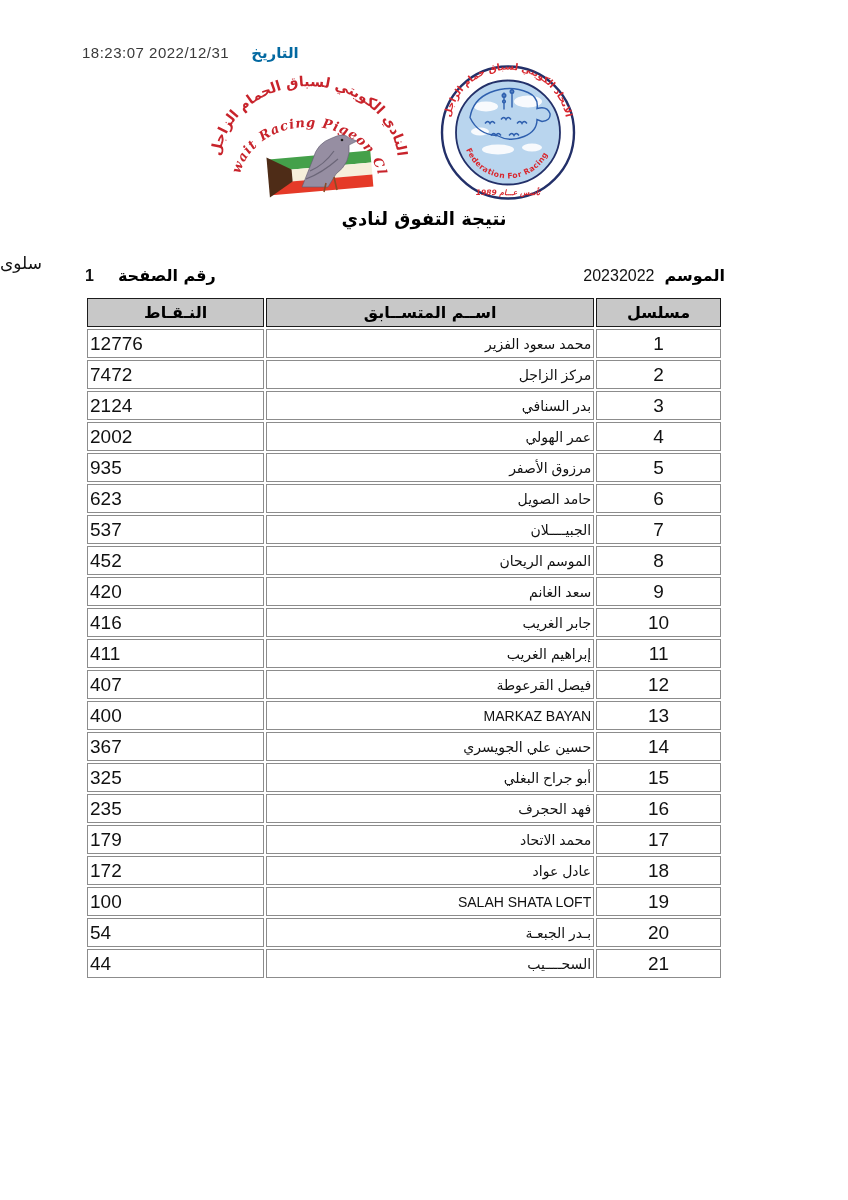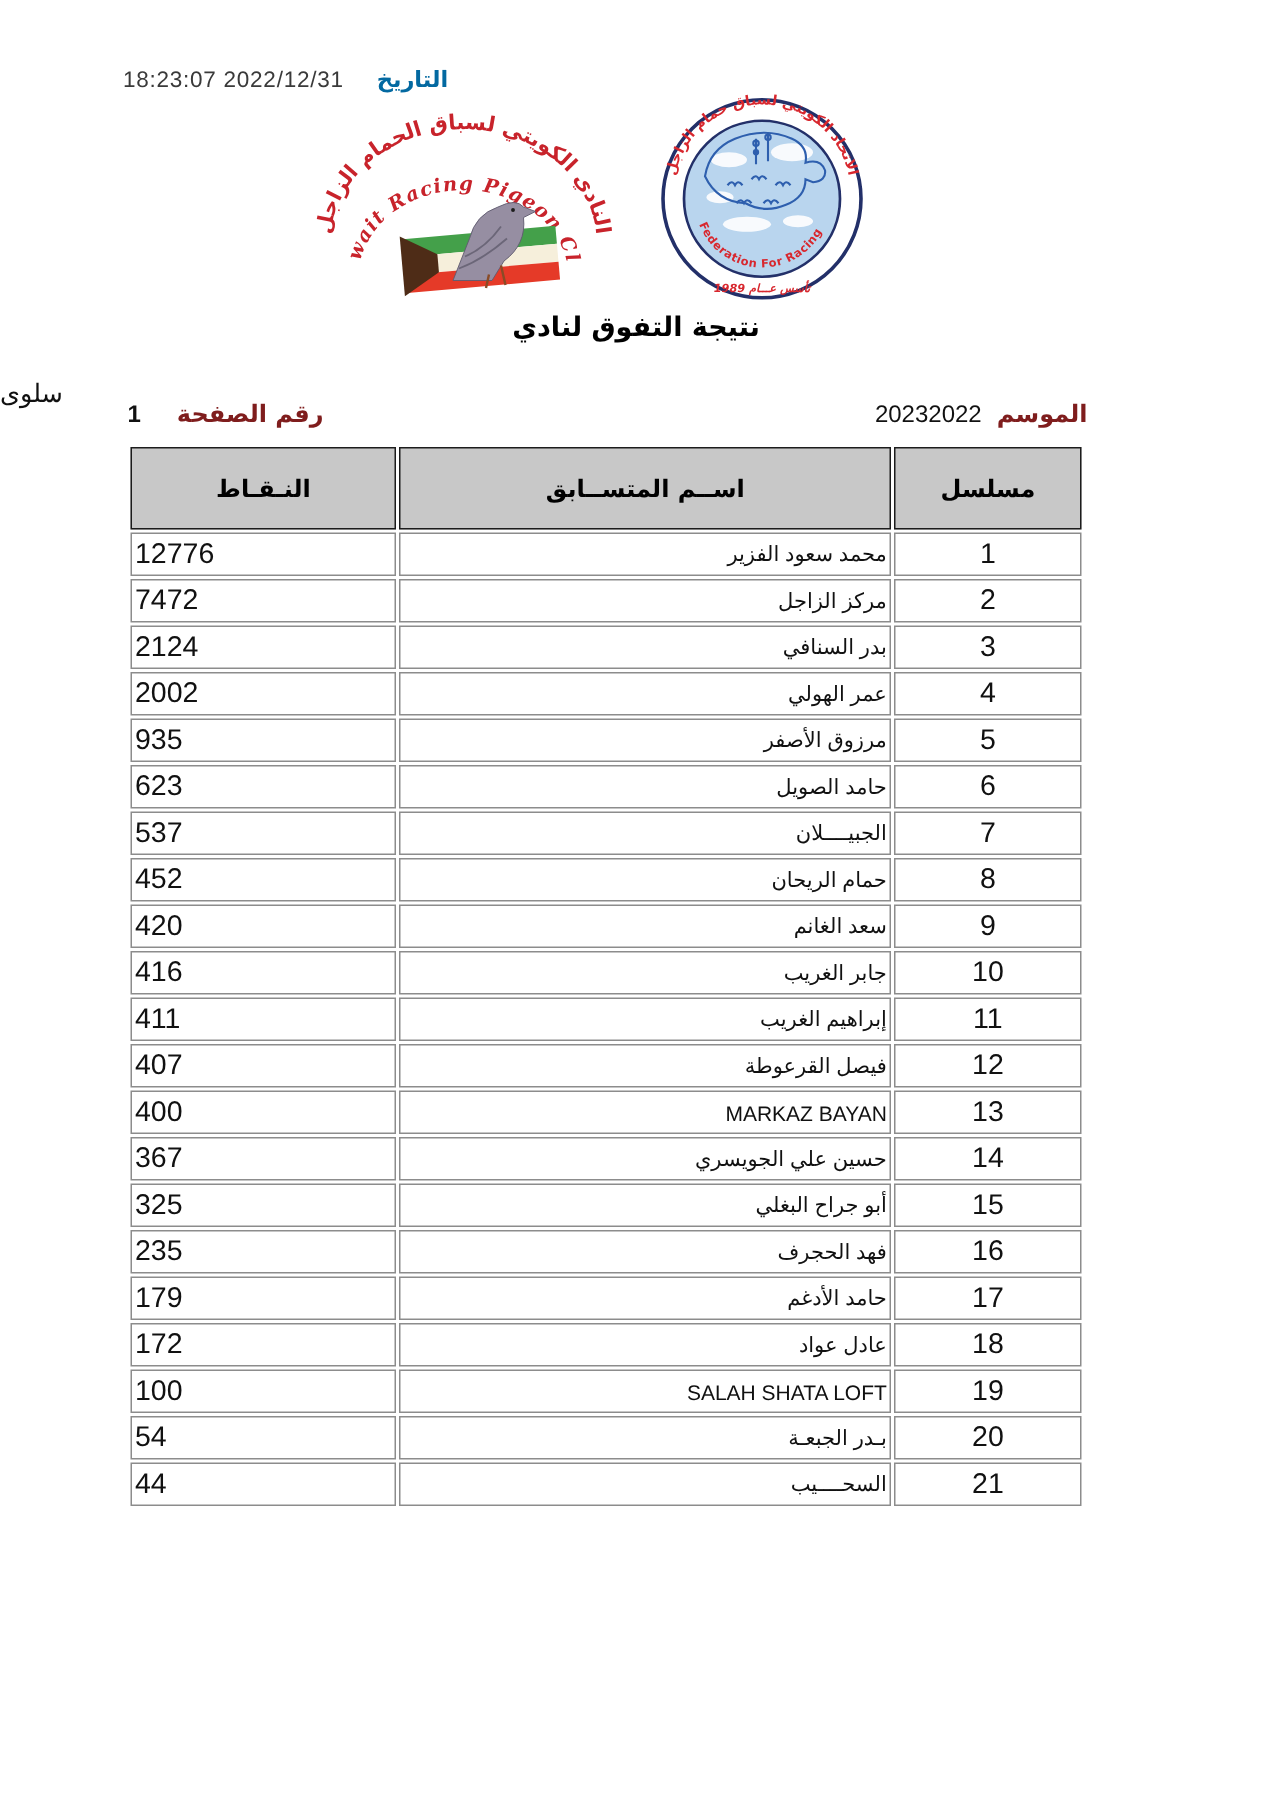--- a/index.html
+++ b/index.html
@@ -42,37 +42,37 @@
   }
 
   
   .meta-row {
     position: absolute; top: 266px; left: 85px; width: 640px;
     display: flex; direction: rtl; justify-content: space-between;
     font-size: 16px; align-items: baseline;
   }
   .meta-row .group { display: flex; direction: rtl; align-items: baseline; gap: 10px; }
   .meta-row .group.pageno { gap: 24px; }
-  .meta-row .lbl { font-weight: bold; color: #7f1d1d; }
+  .meta-row .lbl { font-weight: bold; color: #000000; }
   .meta-row .val { font-family: "Liberation Sans", "DejaVu Sans", sans-serif; color: #111; }
   .meta-row .val.bold { font-weight: bold; }
 
   
   table.results {
     position: absolute; top: 296px; left: 85px;
     width: 638px; table-layout: fixed;
     border-collapse: separate; border-spacing: 2px;
     direction: rtl; background: #ffffff;
   }
   table.results th {
     background: #c8c8c8;
     border: 1px solid #1c1c1c;
     height: 21px;
     font-size: 16px; font-weight: bold; color: #000;
-    text-align: center; padding: 16px 2px;
+    text-align: center; padding: 3px 2px;
   }
   table.results td {
     border: 1px solid #8c8c8c;
     height: 27px; padding: 0 2px;
     background: #fff; overflow: hidden; white-space: nowrap;
   }
   td.cell-serial { text-align: center; font-size: 19px; font-family: "Liberation Sans", "DejaVu Sans", sans-serif; }
   td.cell-name   { text-align: right;  font-size: 14px; font-family: "Liberation Sans", "DejaVu Sans", sans-serif; }
   td.cell-points { text-align: left; font-size: 19px; font-family: "Liberation Sans", "DejaVu Sans", sans-serif; }
 
@@ -211,21 +211,21 @@
           <td class="cell-name">حامد الصويل</td>
           <td class="cell-points">623</td>
         </tr>
         <tr>
           <td class="cell-serial">7</td>
           <td class="cell-name">الجبيــــلان</td>
           <td class="cell-points">537</td>
         </tr>
         <tr>
           <td class="cell-serial">8</td>
-          <td class="cell-name">حمام الريحان</td>
+          <td class="cell-name">الموسم الريحان</td>
           <td class="cell-points">452</td>
         </tr>
         <tr>
           <td class="cell-serial">9</td>
           <td class="cell-name">سعد الغانم</td>
           <td class="cell-points">420</td>
         </tr>
         <tr>
           <td class="cell-serial">10</td>
           <td class="cell-name">جابر الغريب</td>
@@ -256,21 +256,21 @@
           <td class="cell-name">أبو جراح البغلي</td>
           <td class="cell-points">325</td>
         </tr>
         <tr>
           <td class="cell-serial">16</td>
           <td class="cell-name">فهد الحجرف</td>
           <td class="cell-points">235</td>
         </tr>
         <tr>
           <td class="cell-serial">17</td>
-          <td class="cell-name">حامد الأدغم</td>
+          <td class="cell-name">محمد الاتحاد</td>
           <td class="cell-points">179</td>
         </tr>
         <tr>
           <td class="cell-serial">18</td>
           <td class="cell-name">عادل عواد</td>
           <td class="cell-points">172</td>
         </tr>
         <tr>
           <td class="cell-serial">19</td>
           <td class="cell-name">SALAH SHATA LOFT</td>

